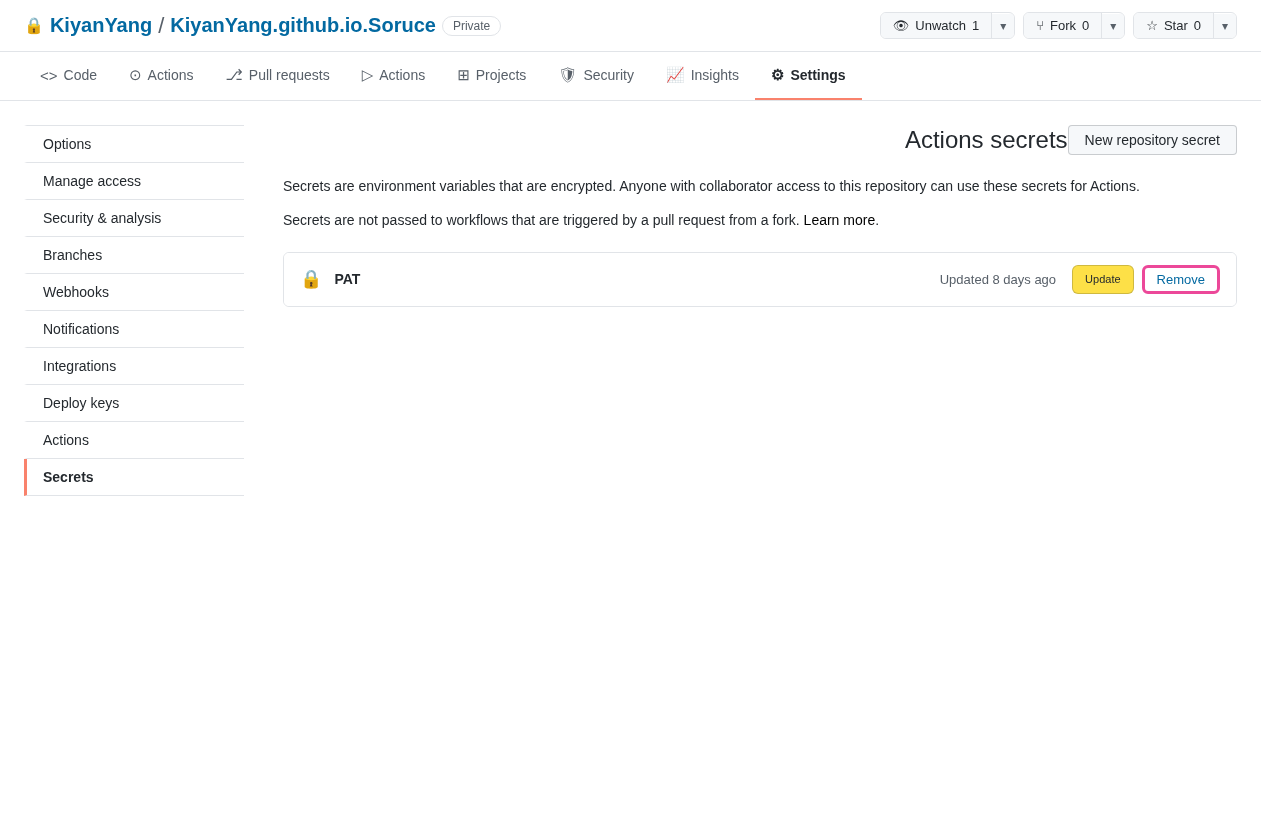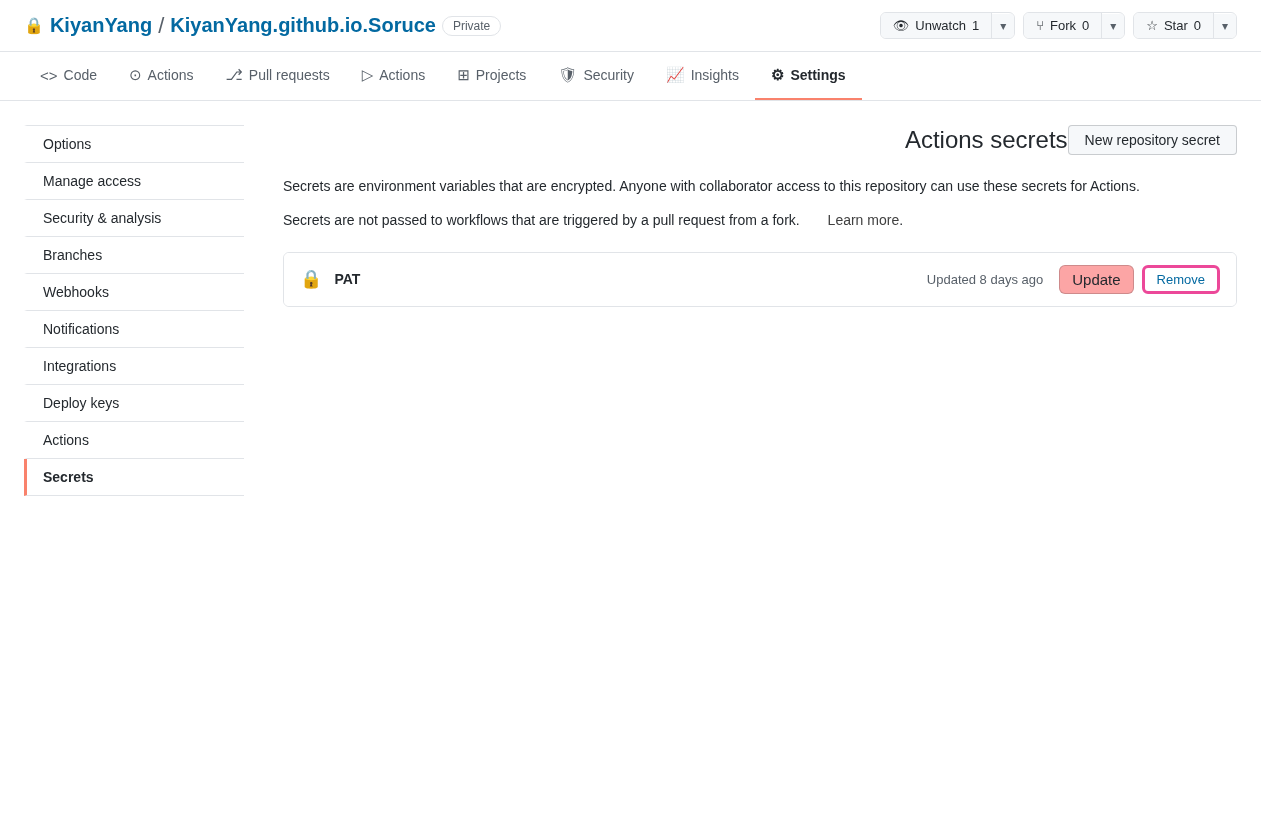--- a/index.html
+++ b/index.html
@@ -149,21 +149,21 @@
       margin-bottom: 12px;
       line-height: 1.6;
     }
     .secrets-description strong { font-weight: 400; }
     .secrets-note {
       font-size: 14px;
       color: #24292e;
       margin-bottom: 20px;
       line-height: 1.6;
     }
-    .secrets-note a { color: #404040; text-decoration: none; margin-left: 24px; }
+    .secrets-note a { color: #000000; text-decoration: none; }
 
     
     .secrets-list {
       border: 1px solid #e1e4e8;
       border-radius: 6px;
       overflow: hidden;
     }
     .secret-row {
       display: flex;
       align-items: center;
@@ -187,24 +187,24 @@
       color: #586069;
       font-size: 13px;
       margin-right: 16px;
     }
     .secret-actions {
       display: flex;
       gap: 8px;
     }
     .update-btn {
       padding: 4px 12px;
-      background: #fca5a5;
+      background: #fde047;
       border: 1px solid rgba(27,31,35,0.2);
       border-radius: 6px;
-      font-size: 15px;
+      font-size: 11px;
       cursor: pointer;
       color: #24292e;
     }
     .remove-btn {
       padding: 4px 12px;
       background: #fff;
       border: 3px solid #ec4899;
       border-radius: 6px;
       font-size: 13px;
       cursor: pointer;

